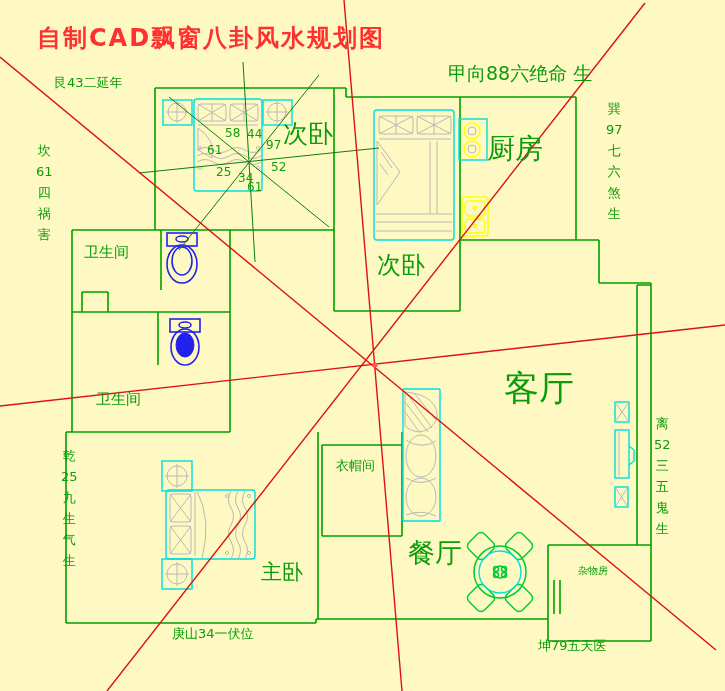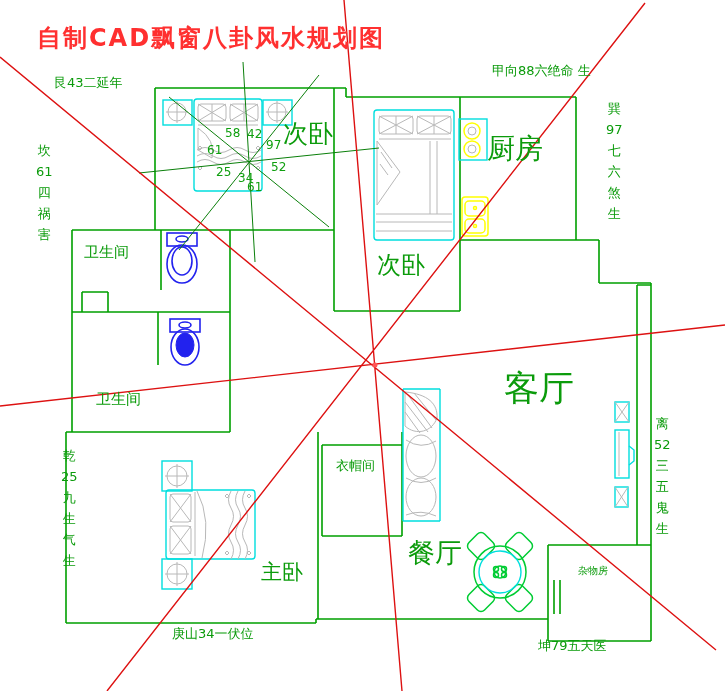--- a/index.html
+++ b/index.html
@@ -1,16 +1,16 @@
 <!DOCTYPE html>
 <html><head>
 <meta charset="utf-8">
 <style>
   html,body{margin:0;padding:0;background:#000;}
-  .canvas{position:relative;width:725px;height:691px;background:#ffffff;overflow:hidden;
+  .canvas{position:relative;width:725px;height:691px;background:#fef9c3;overflow:hidden;
           font-family:"DejaVu Sans",sans-serif;}
   .canvas svg{position:absolute;left:0;top:0;}
   .lbl{position:absolute;white-space:nowrap;line-height:1;color:#0b9b0b;}
   .title{position:absolute;white-space:nowrap;line-height:1;color:#ff3030;
          font-size:24px;font-weight:bold;letter-spacing:2px;}
   .vlbl{position:absolute;display:flex;flex-direction:column;align-items:center;
         color:#0b9b0b;font-size:13px;line-height:1;gap:8px;}
   .bednum{position:absolute;color:#0f9f0f;font-size:12px;line-height:1;}
   
   .wall{fill:none;stroke:#00a000;stroke-width:1.6;}
@@ -157,21 +157,21 @@
 
     <g>
       <path class="red" d="M0,57 L716,650 M645,3 L107,691 M0,406 L725,325 M344,0 L402,691"></path>
       <circle cx="375" cy="365" r="2.5" fill="#ff5555"></circle>
     </g>
   </svg>
 
   <div class="title" style="left:37px;top:26px">自制CAD飘窗八卦风水规划图</div>
 
   <div class="lbl" style="left:54px;top:76px;font-size:13px">艮43二延年</div>
-  <div class="lbl" style="left:492px;top:64px;font-size:13px">甲向88六绝命 生</div>
+  <div class="lbl" style="left:448px;top:64px;font-size:19px">甲向88六绝命 生</div>
   <div class="lbl" style="left:172px;top:627px;font-size:13px">庚山34一伏位</div>
   <div class="lbl" style="left:538px;top:639px;font-size:13px">坤79五天医</div>
 
   <div class="vlbl" style="left:36px;top:144px">
     <span>坎</span>
     <span>61</span>
     <span>四</span>
     <span>祸</span>
     <span>害</span>
   </div>
@@ -205,21 +205,21 @@
   <div class="lbl" style="left:377px;top:253px;font-size:24px">次卧</div>
   <div class="lbl" style="left:84px;top:245px;font-size:15px">卫生间</div>
   <div class="lbl" style="left:96px;top:392px;font-size:15px">卫生间</div>
   <div class="lbl" style="left:504px;top:371px;font-size:35px">客厅</div>
   <div class="lbl" style="left:336px;top:459px;font-size:13px">衣帽间</div>
   <div class="lbl" style="left:261px;top:562px;font-size:21px">主卧</div>
   <div class="lbl" style="left:408px;top:539px;font-size:27px">餐厅</div>
   <div class="lbl" style="left:578px;top:566px;font-size:10px">杂物房</div>
 
   <span class="bednum" style="left:225px;top:127px">58</span>
-  <span class="bednum" style="left:247px;top:128px">42</span>
+  <span class="bednum" style="left:247px;top:128px">44</span>
   <span class="bednum" style="left:207px;top:144px">61</span>
   <span class="bednum" style="left:266px;top:139px">97</span>
   <span class="bednum" style="left:216px;top:166px">25</span>
   <span class="bednum" style="left:271px;top:161px">52</span>
   <span class="bednum" style="left:238px;top:172px">34</span>
   <span class="bednum" style="left:247px;top:181px">61</span>
 
 </div>
 
 </body></html>

